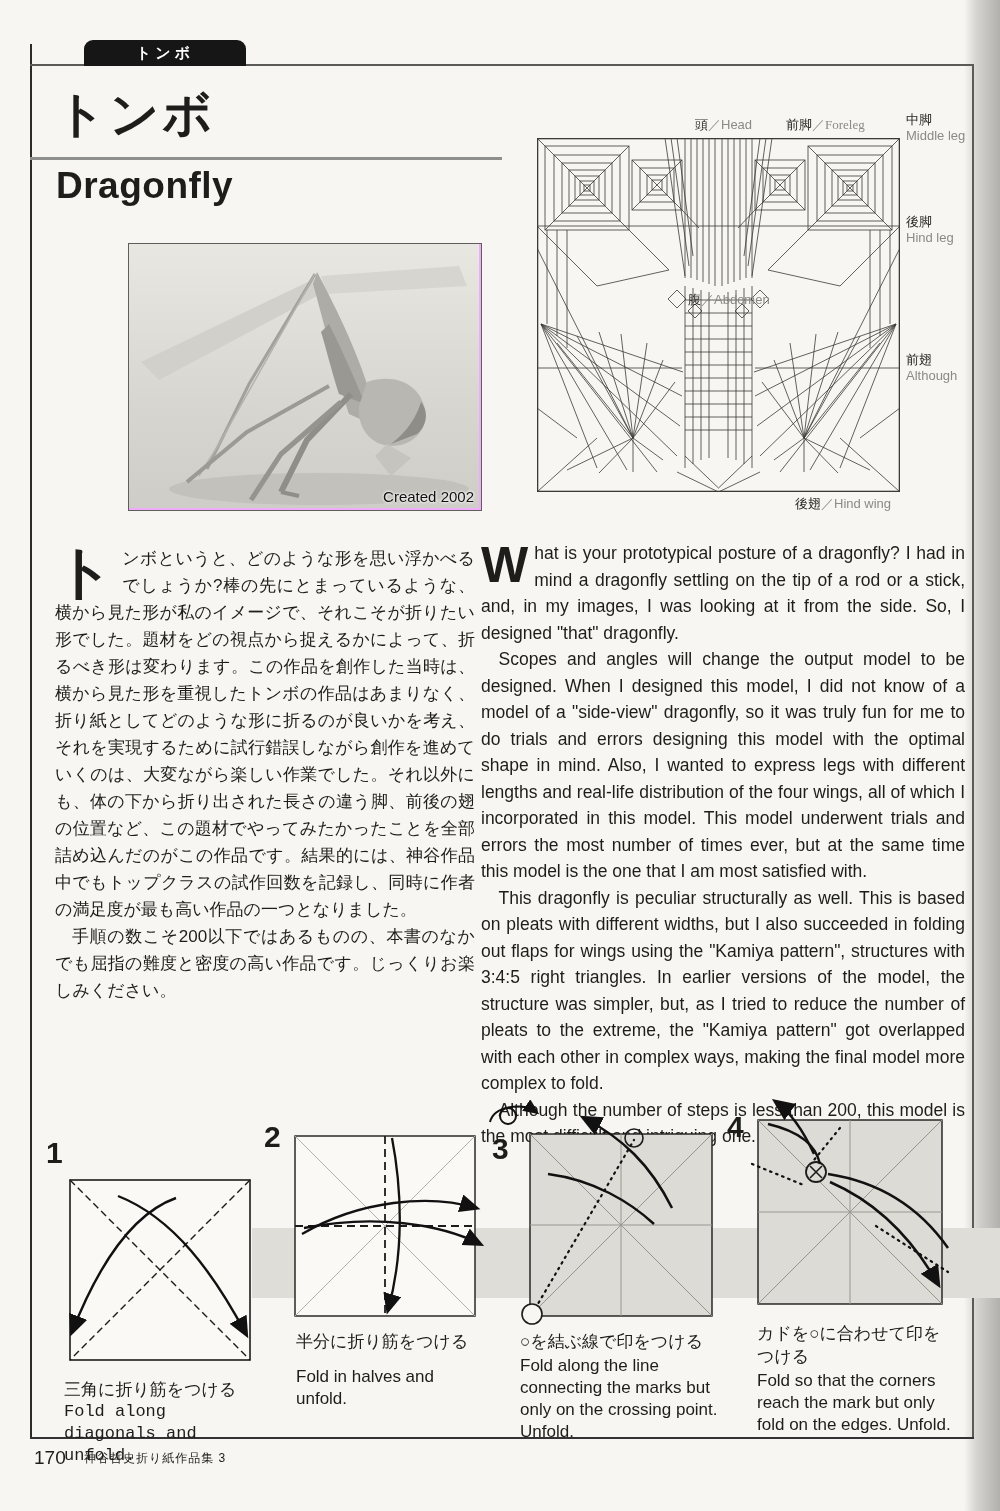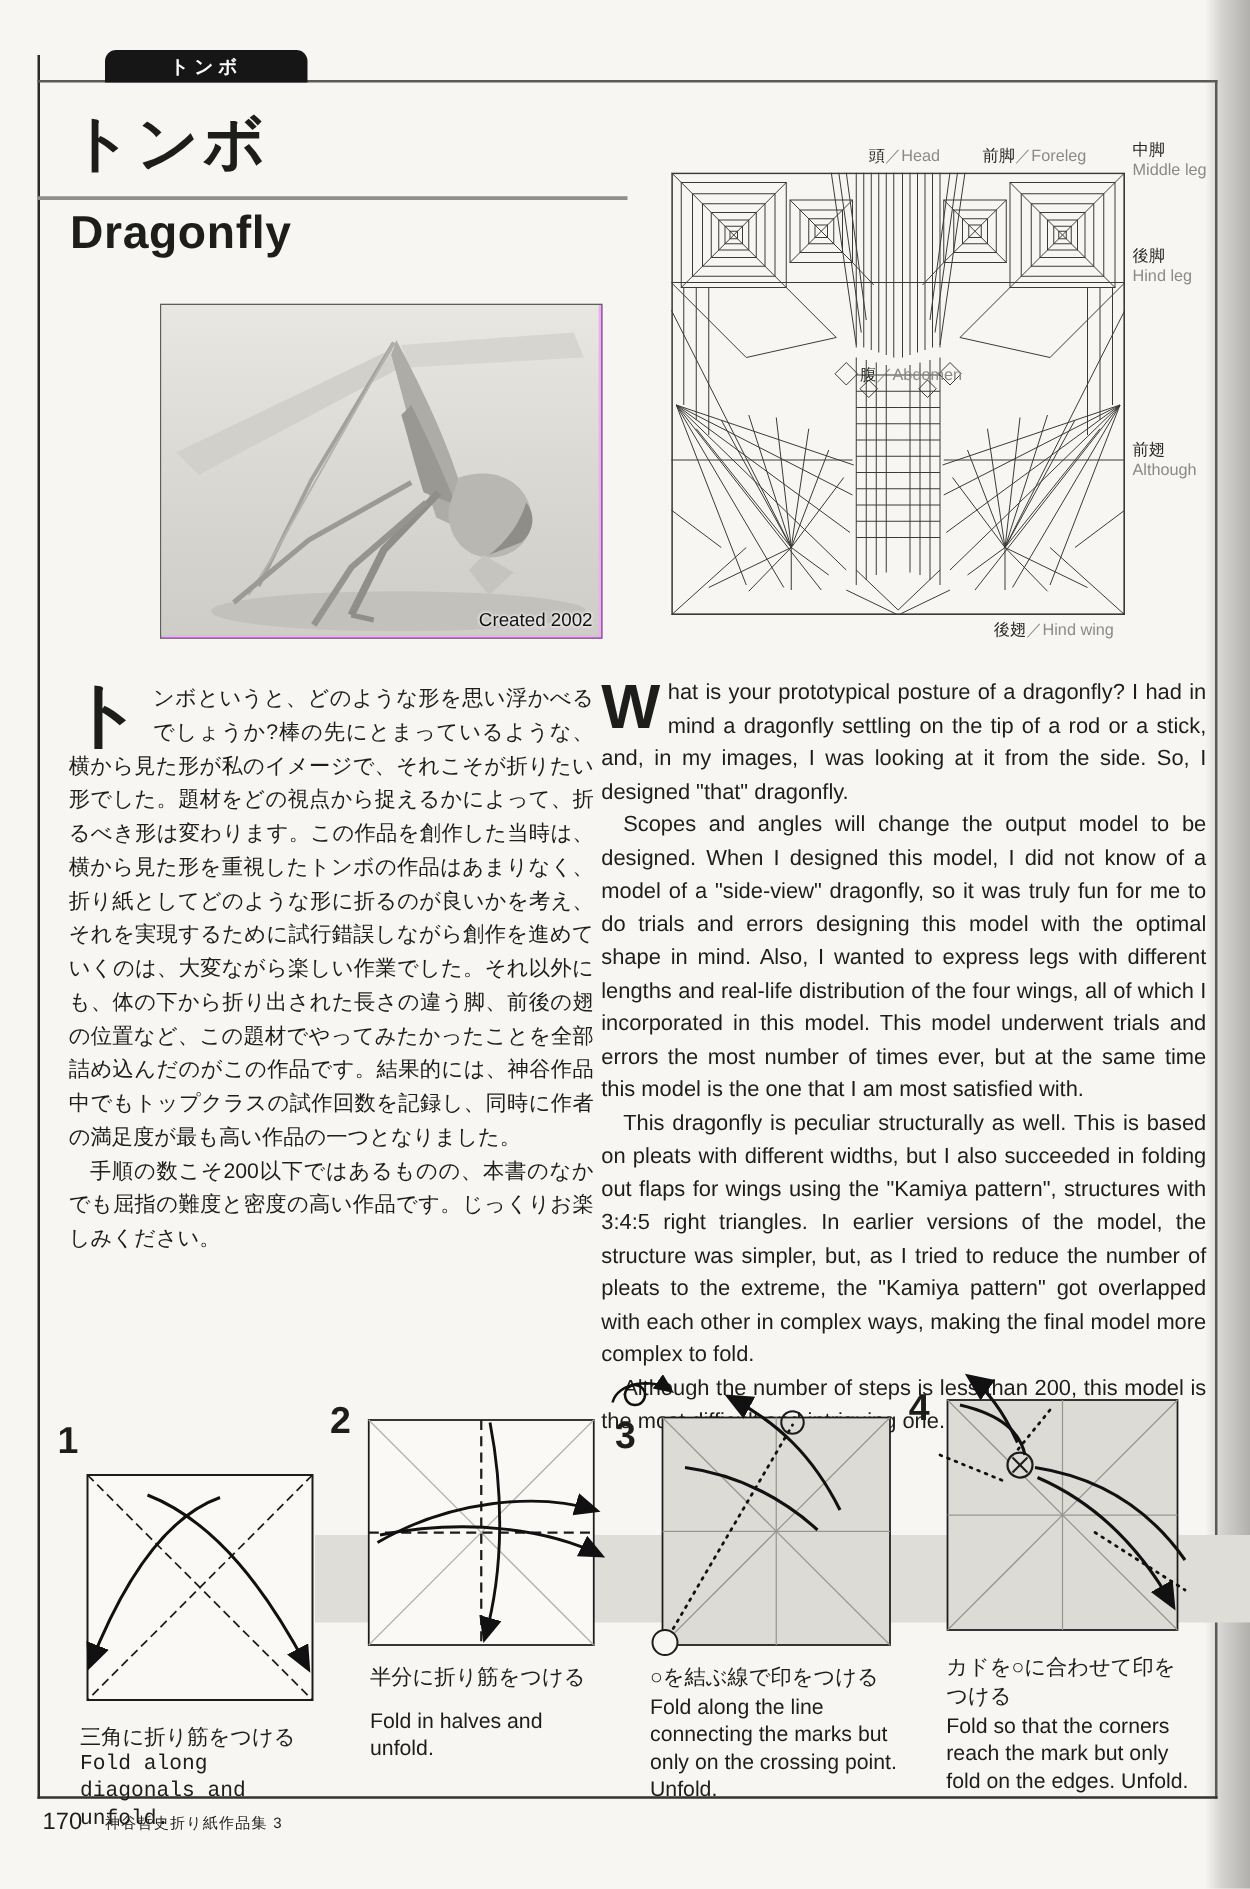--- a/index.html
+++ b/index.html
@@ -199,28 +199,28 @@
       <use href="#cphalf" transform="translate(363,0) scale(-1,1)"></use>
       <line x1="0" y1="88" x2="363" y2="88"></line>
       <rect x="0.6" y="0.6" width="361.8" height="352.8" stroke-width="1.4"></rect>
     </g>
   </svg>
 </div>
 
 <div class="abs cp-label" style="left:695px;top:117px;">
   <span class="ja">頭</span><span class="sep">／</span><span class="en">Head</span>
 </div>
-<div class="abs cp-label" style="left:786px;top:117px;">
+<div class="abs cp-label" style="left:786px;top:117px;font-family:Liberation Serif, serif;">
   <span class="ja">前脚</span><span class="sep">／</span><span class="en">Foreleg</span>
 </div>
 <div class="abs cp-label stack" style="left:906px;top:112px;">
   <span class="ja">中脚</span>
     <span class="en">Middle leg</span>
 </div>
-<div class="abs cp-label stack" style="left:906px;top:197px;">
+<div class="abs cp-label stack" style="left:906px;top:214px;">
   <span class="ja">後脚</span>
     <span class="en">Hind leg</span>
 </div>
 <div class="abs cp-label" style="left:688px;top:292px;">
   <span class="ja">腹</span><span class="sep">／</span><span class="en">Abdomen</span>
 </div>
 <div class="abs cp-label stack" style="left:906px;top:352px;">
   <span class="ja">前翅</span>
     <span class="en">Although</span>
 </div>

